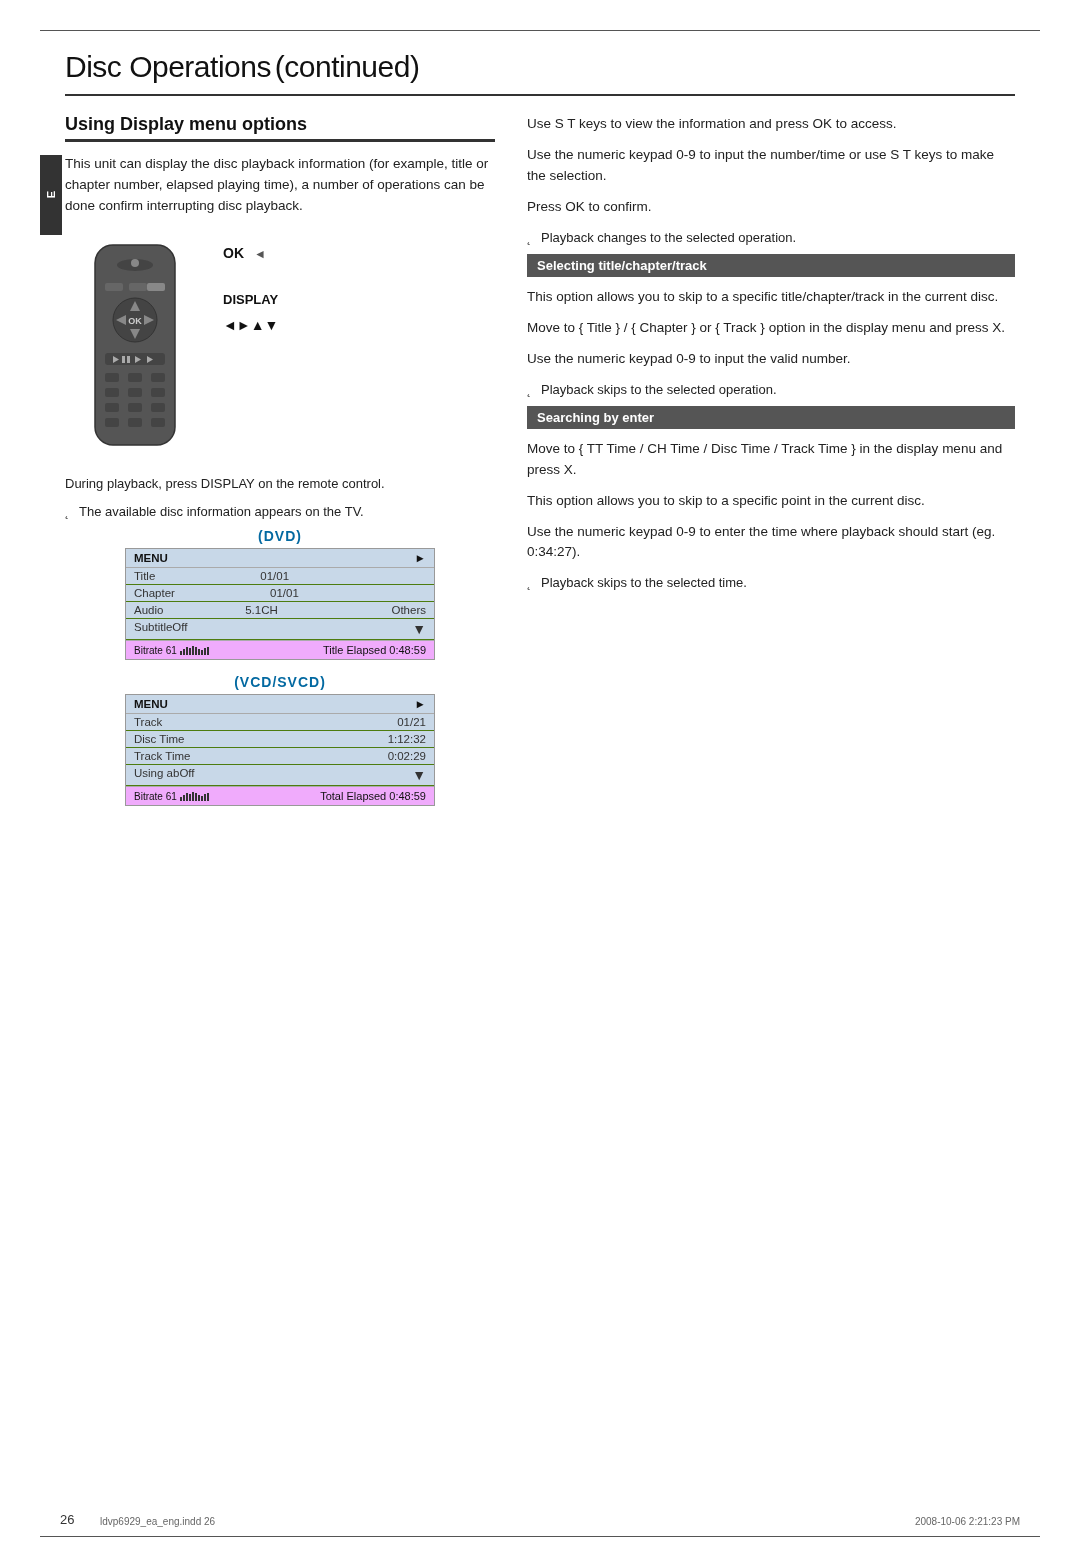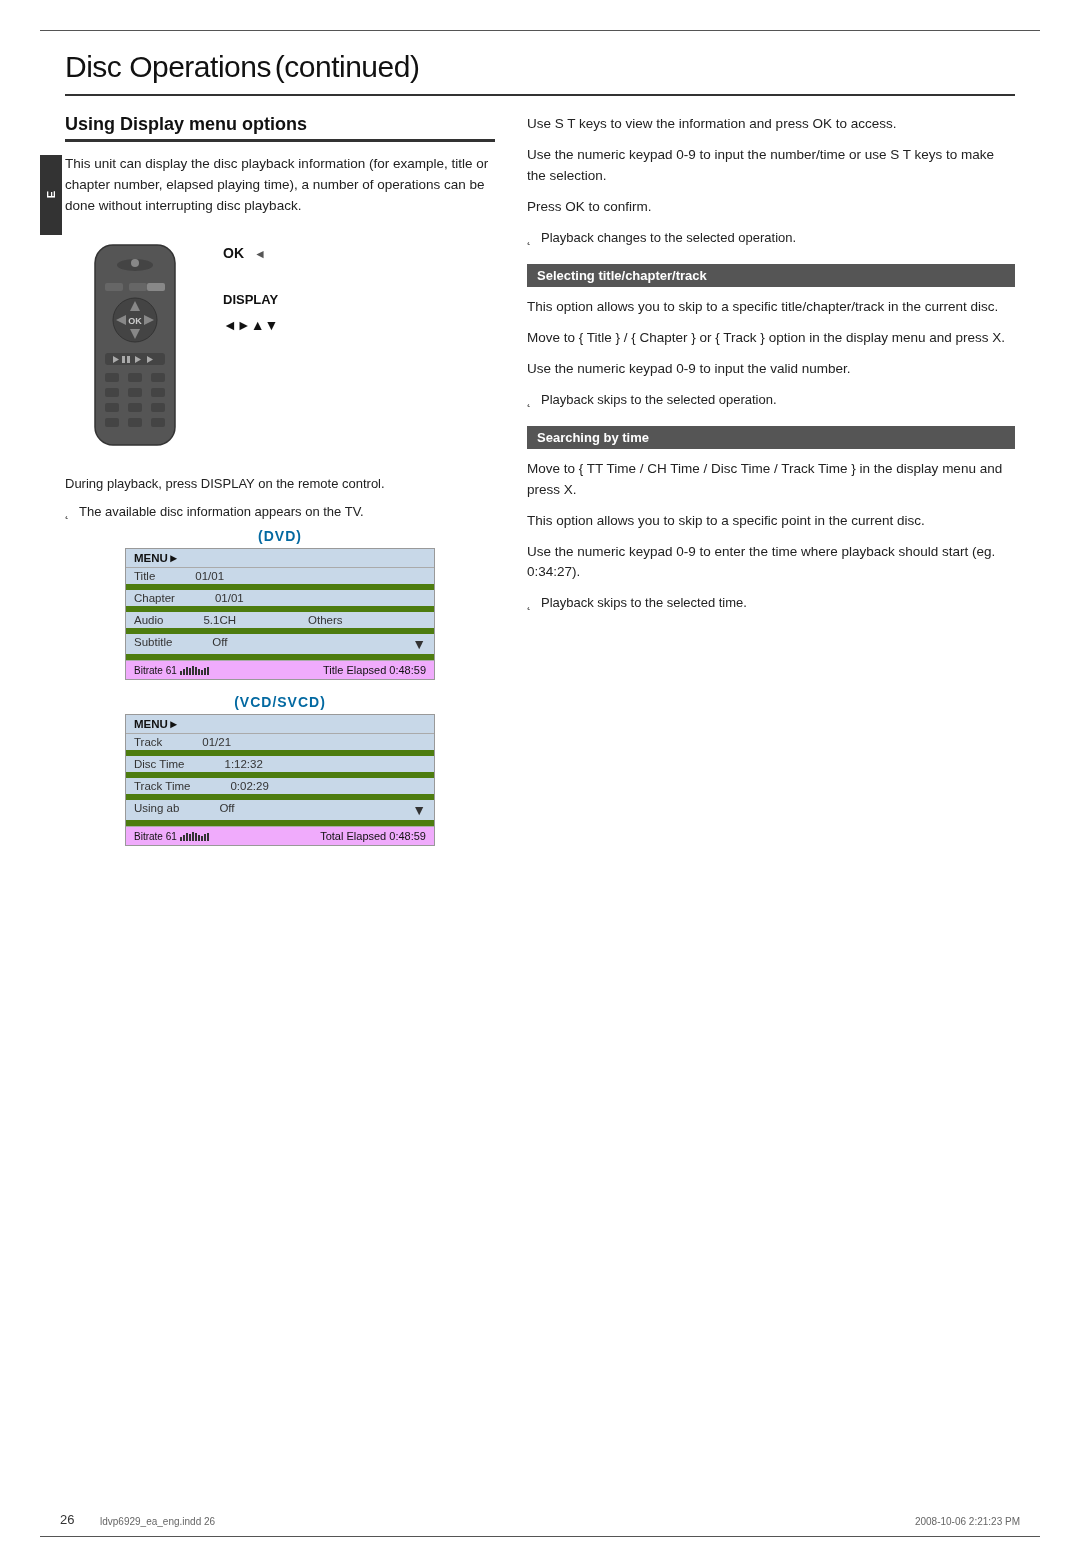--- a/index.html
+++ b/index.html
@@ -175,31 +175,32 @@
       background: #c8d8e8;
       border: 1px solid #999;
       width: 310px;
       margin: 0 auto 0 auto;
       font-size: 11.5px;
       color: #111;
     }
 
     .panel-menu-row {
       display: flex;
+      justify-content: space-between;
       padding: 3px 8px;
       font-weight: bold;
       background: #c8d8e8;
       border-bottom: 1px solid #aaa;
     }
 
     .panel-row {
       display: flex;
+      justify-content: space-between;
       padding: 2px 8px;
-      border-bottom: 6px solid #4d7c0f;
-      gap: 40px;
+      border-bottom: 1px solid #4d7c0f;
     }
 
     .panel-row .label { color: #333; }
     .panel-row .value { color: #333; }
     .panel-row .extra { color: #333; margin-left: 8px; padding-left: 24px; }
 
     .panel-footer {
       display: flex;
       justify-content: space-between;
       padding: 3px 8px;
@@ -253,21 +254,21 @@
     }
 
     
     .section-banner {
       background: #555;
       color: #fff;
       font-size: 13px;
       font-weight: bold;
       padding: 4px 10px;
       margin-bottom: 10px;
-      margin-top: 16px;
+      margin-top: 6px;
     }
 
     .section-banner:first-child {
       margin-top: 0;
     }
 
     .panel-scroll-wrap {
       position: relative;
     }
 
@@ -294,21 +295,21 @@
       <span class="page-title continued">(continued)</span>
     </div>
     <div class="title-underline"></div>
 
     <div class="two-col">
 
       <div class="col-left">
 
         <div class="section-heading">Using Display menu options</div>
 
-        <p class="body-text">This unit can display the disc playback information (for example, title or chapter number, elapsed playing time), a number of operations can be done without interrupting disc playback.</p>
+        <p class="body-text">This unit can display the disc playback information (for example, title or chapter number, elapsed playing time), a number of operations can be done confirm interrupting disc playback.</p>
 
         <div class="remote-area">
 
           <div class="remote-svg-wrap">
             <svg width="120" height="220" viewBox="0 0 120 220" xmlns="http://www.w3.org/2000/svg">
 
               <rect x="20" y="10" width="80" height="200" rx="18" ry="18" fill="#555" stroke="#333" stroke-width="1.5"></rect>
 
               <ellipse cx="60" cy="30" rx="18" ry="6" fill="#444"></ellipse>
               <circle cx="60" cy="28" r="4" fill="#888"></circle>
@@ -468,21 +469,21 @@
         <p class="body-text">Press OK  to confirm.</p>
         <div class="bullet-item">Playback changes to the selected operation.</div>
 
         <div class="section-banner">Selecting title/chapter/track</div>
 
         <p class="body-text">This option allows you to skip to a specific title/chapter/track in the current disc.</p>
         <p class="body-text">Move to { Title } / { Chapter } or { Track } option in the display menu and press  X.</p>
         <p class="body-text">Use the numeric keypad 0-9   to input the valid number.</p>
         <div class="bullet-item">Playback skips to the selected operation.</div>
 
-        <div class="section-banner">Searching by time</div>
+        <div class="section-banner">Searching by enter</div>
 
         <p class="body-text">Move to { TT Time / CH Time / Disc Time / Track Time } in the display menu and press  X.</p>
         <p class="body-text">This option allows you to skip to a specific point in the current disc.</p>
         <p class="body-text">Use the numeric keypad 0-9   to enter the time where playback should start (eg. 0:34:27).</p>
         <div class="bullet-item">Playback skips to the selected time.</div>
 
       </div>
 
     </div>
 

